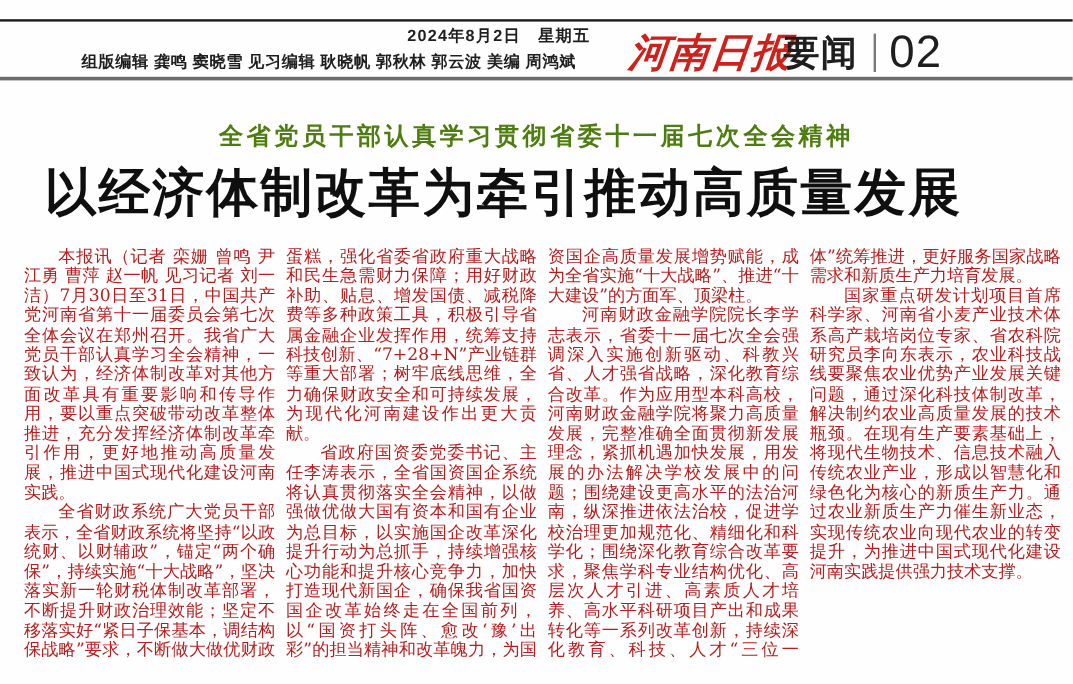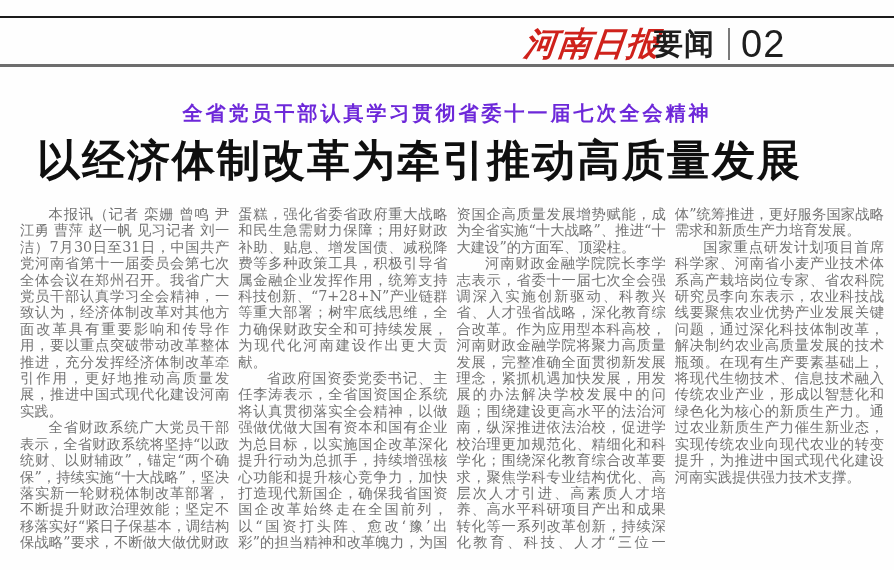--- a/index.html
+++ b/index.html
@@ -52,50 +52,52 @@
   }
   .page-number {
     font-size: 38px; font-weight: 400; letter-spacing: 1px;
     font-family: "Liberation Sans", sans-serif;
     text-align: center;
   }
   .kicker {
     position: absolute; left: 0; top: 100px; width: 894px;
     text-align: center;
     font-size: 20px; font-weight: 600; letter-spacing: 3px;
-    color: #6d28d9;
+    color: #4d7c0f;
   }
   .headline {
     position: absolute; left: 0; top: 132px; width: 894px;
     text-align: left;
     font-family: "DejaVu Serif", serif;
     font-size: 43px; font-weight: 900; letter-spacing: 2px;
     color: #0f0f0f;
     white-space: nowrap;
     margin-left: 37px;
   }
   .article-body {
     position: absolute; left: 20px; top: 206px; width: 864px; height: 358px;
     column-count: 4; column-gap: 9px; column-fill: auto;
     font-family: "DejaVu Serif", serif;
     font-size: 14.3px; line-height: 16.4px;
     text-align: justify;
-    color: #737373;
+    color: #b91c1c;
     overflow: hidden;
   }
   .article-body p {
     margin: 0; padding: 0; text-indent: 2em;
   }
 </style>
 </head>
 <body>
 
 <div class="rule-top"></div>
 
 <div class="header-left">
+  <div class="issue-date">2024年8月2日　星期五</div>
+  <div class="editors">组版编辑 龚鸣 窦晓雪 见习编辑 耿晓帆 郭秋林 郭云波 美编 周鸿斌</div>
 </div>
 
 <div class="masthead" style="color: rgb(207, 33, 27);">河南日报</div>
 
 <div class="section-block">
   <span class="section-label">要闻</span>
   <span class="section-divider"></span>
   <span class="page-number">02</span>
 </div>
 

